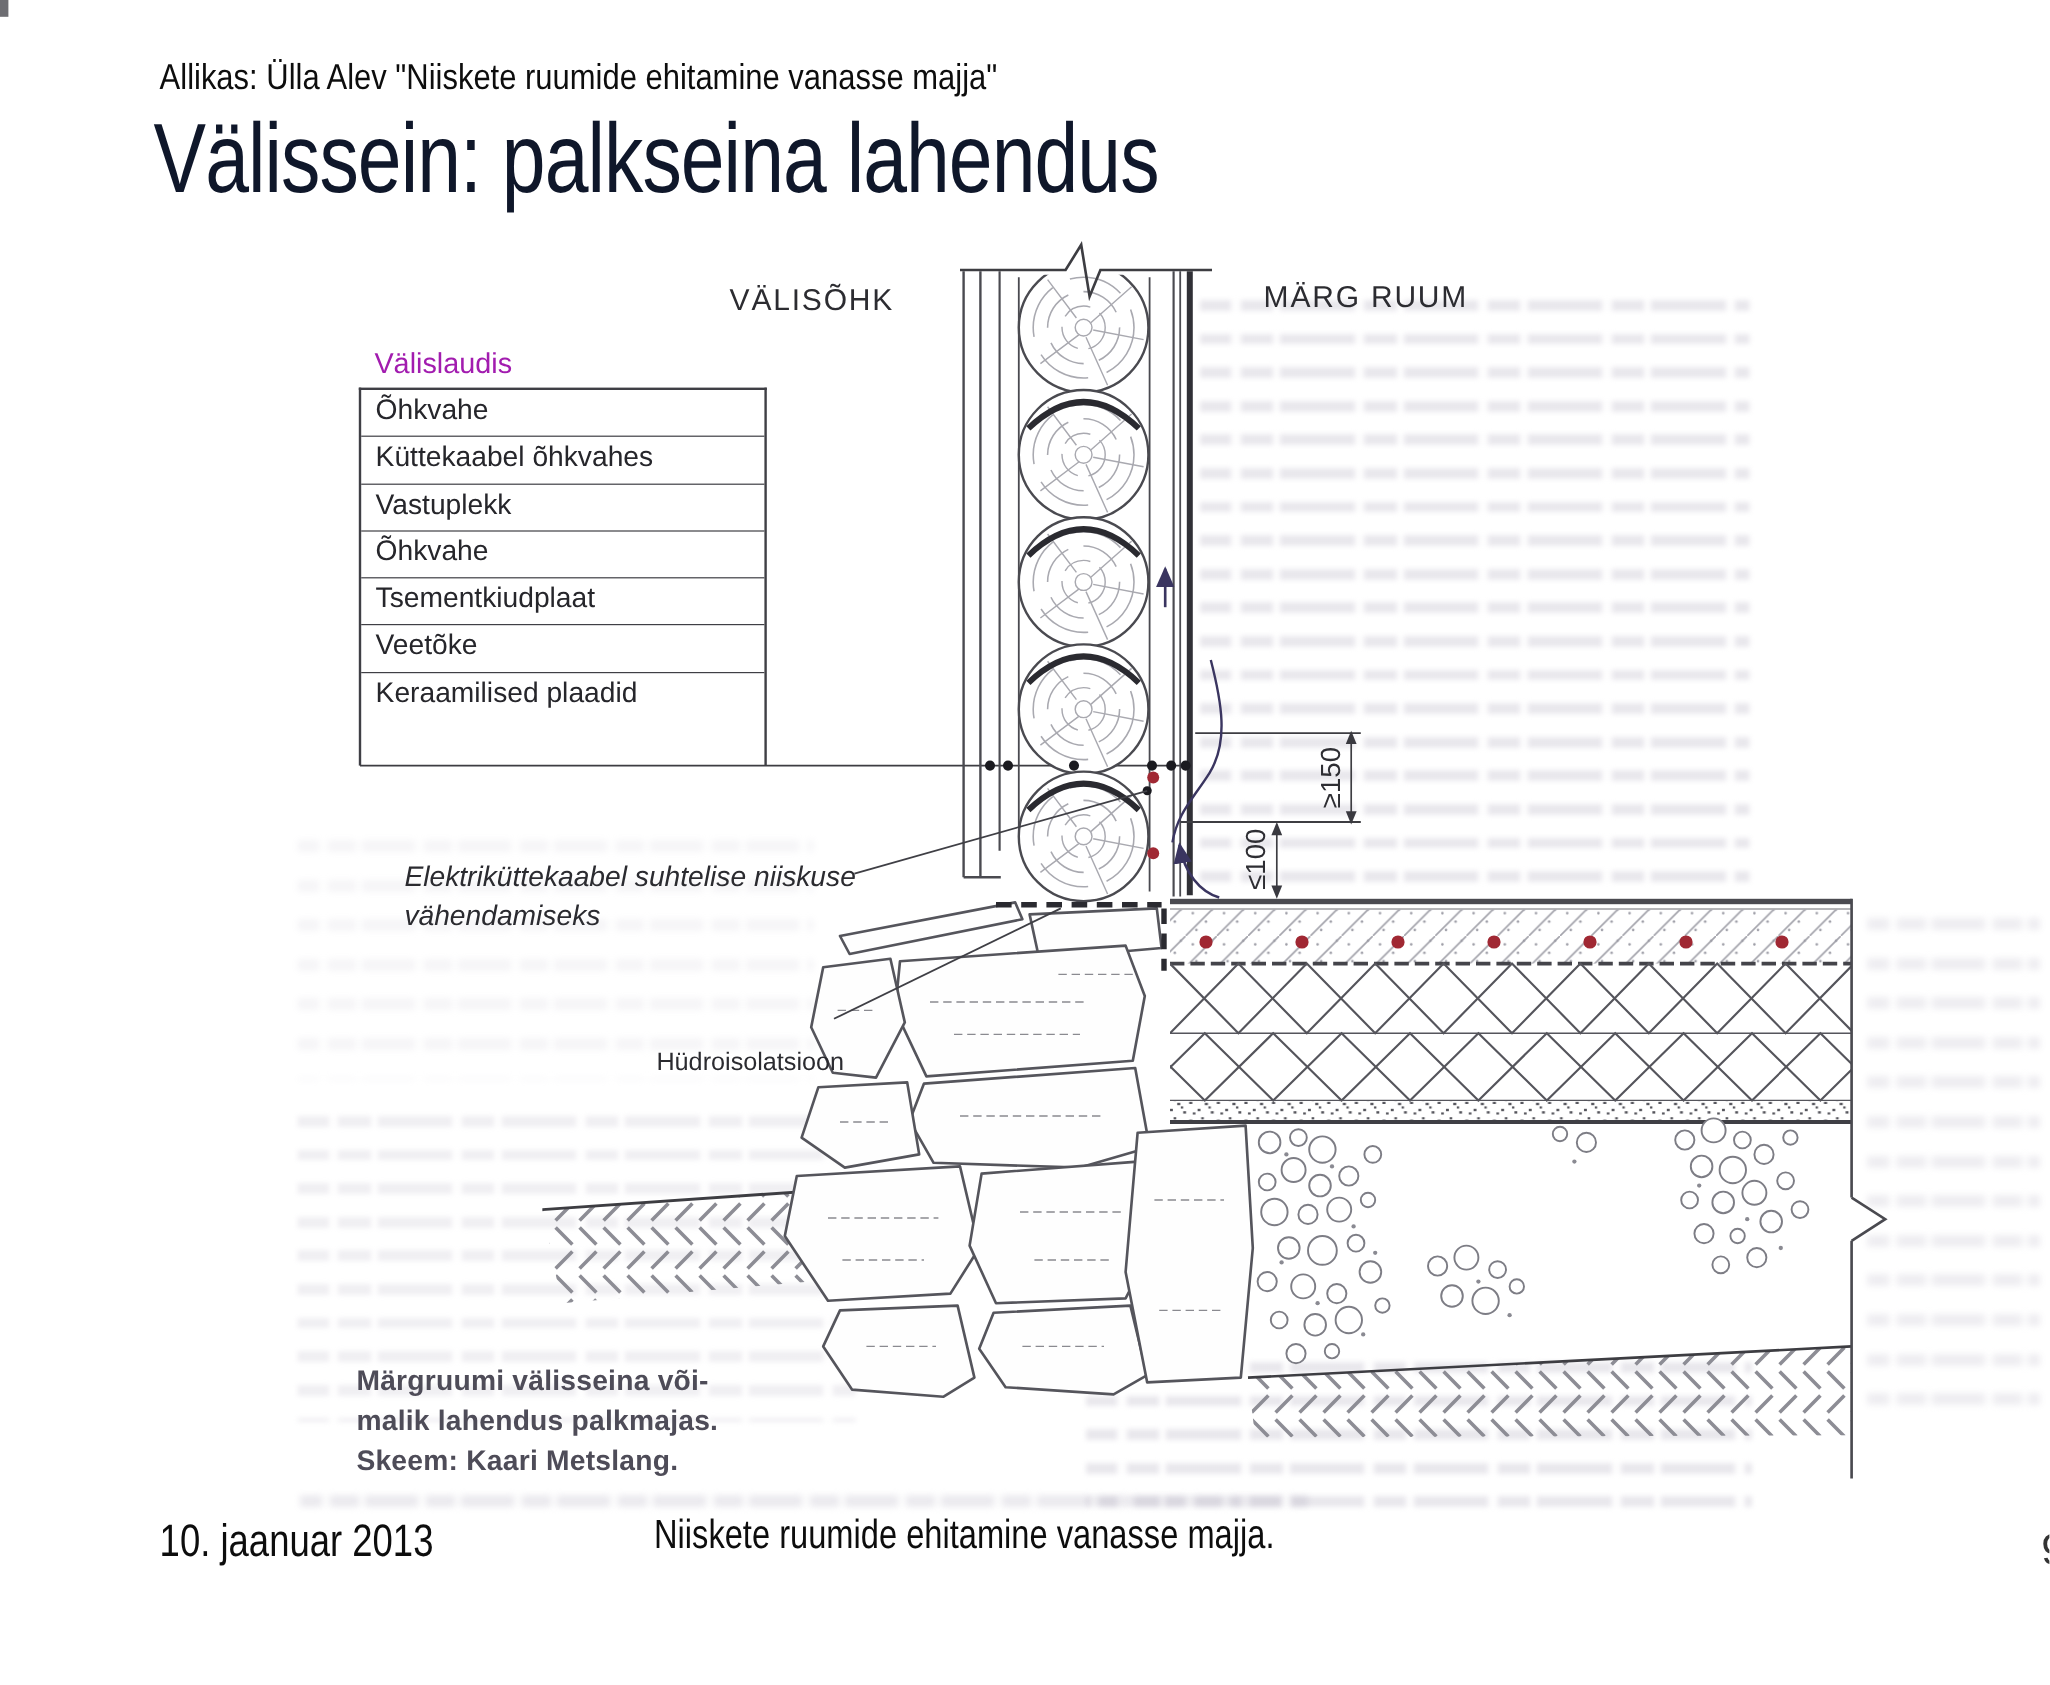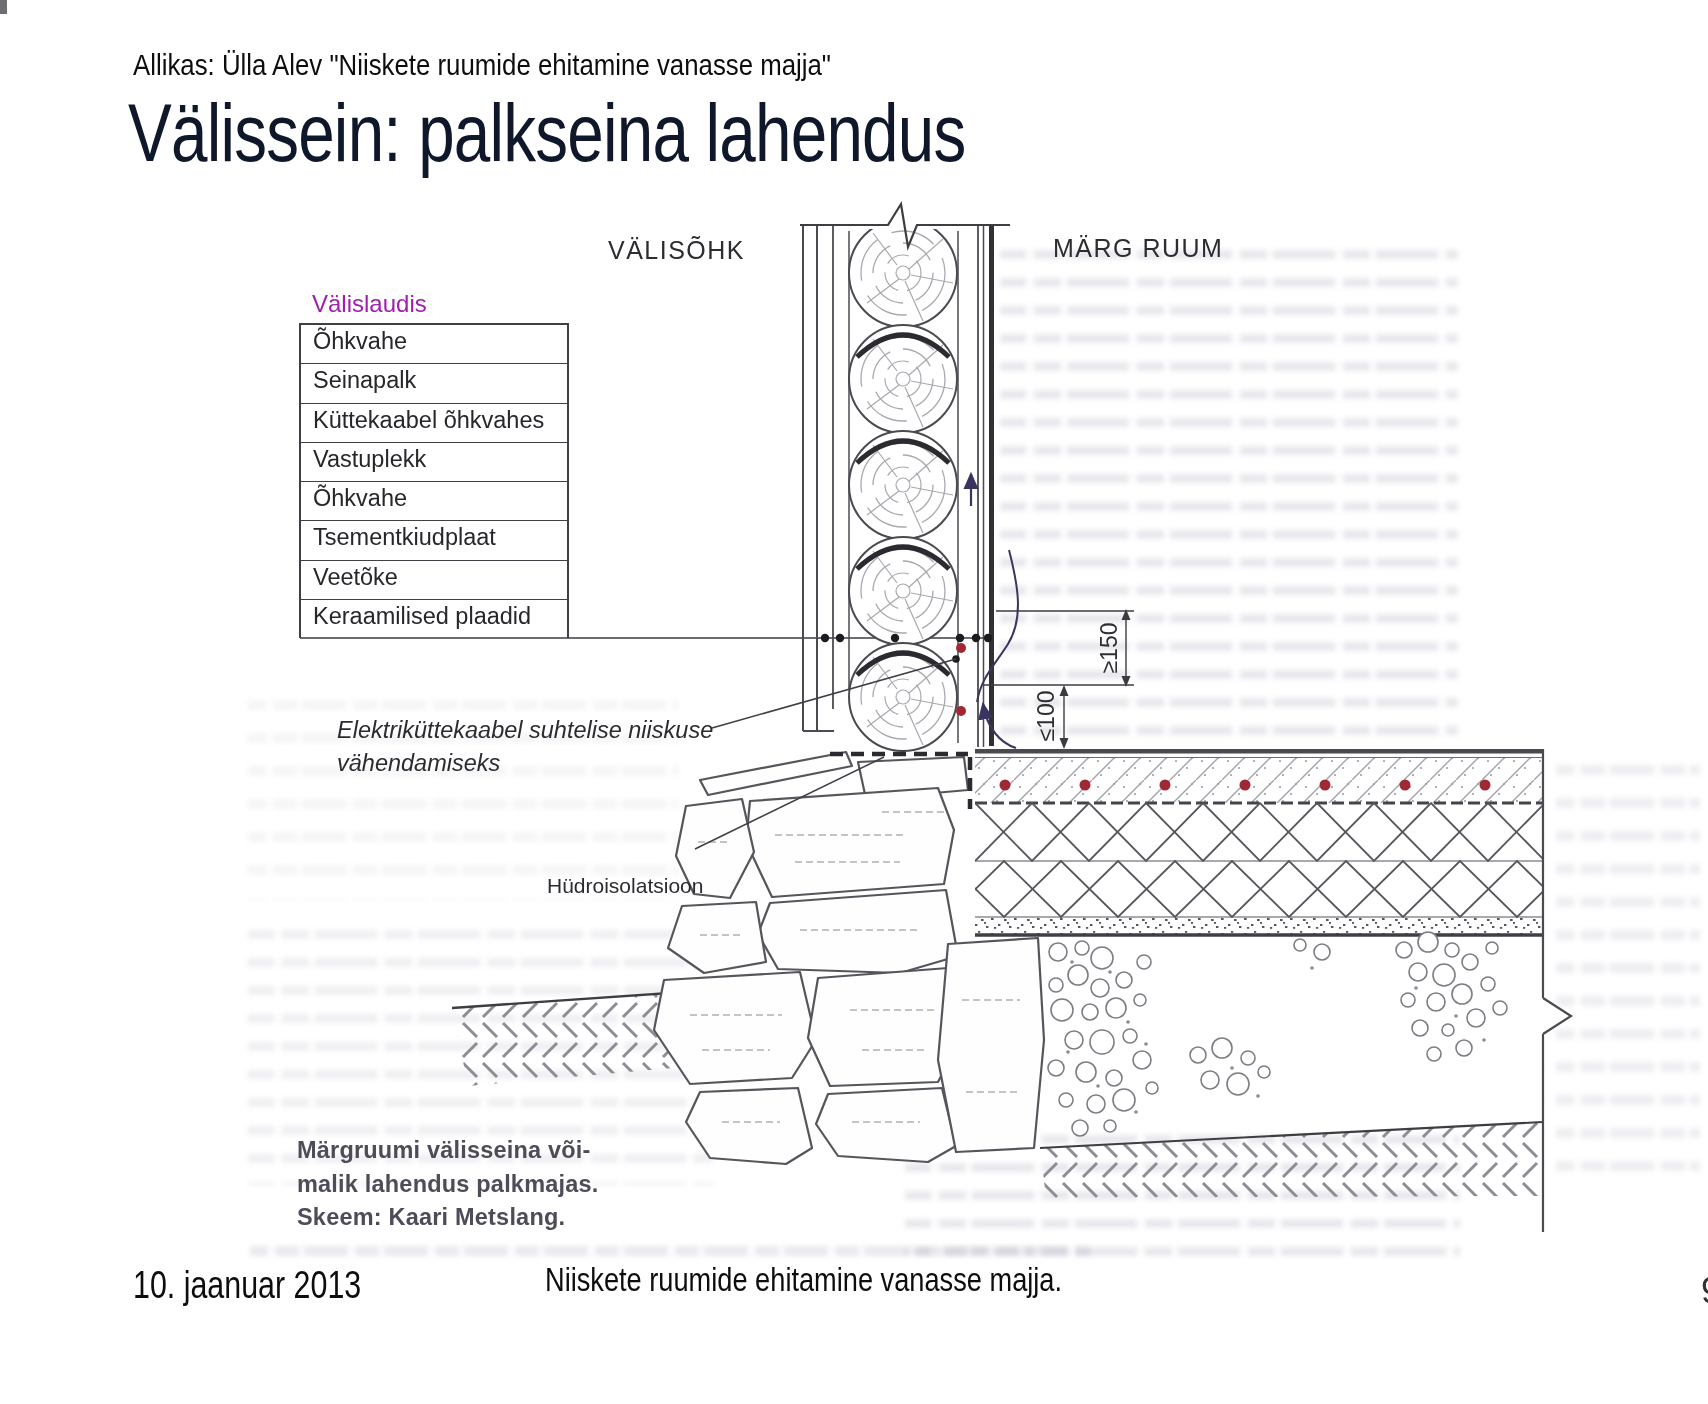--- a/index.html
+++ b/index.html
@@ -11,21 +11,21 @@
   }
   .abs{position:absolute;white-space:nowrap;}
   .cond{display:inline-block;transform:scaleX(.8);transform-origin:left top;}
   .cond86{display:inline-block;transform:scaleX(.86);transform-origin:left top;}
   #sourceLine{left:133px;top:48px;font-size:30px;color:#0d0d0d;}
   #pageTitle{left:128px;top:86px;font-size:82px;color:#0f172a;letter-spacing:-1px;}
   #zoneLeft{left:608px;top:236px;font-size:25px;letter-spacing:1.5px;color:#2c2c31;}
   #zoneRight{left:1053px;top:234px;font-size:25px;letter-spacing:1.5px;color:#2c2c31;}
   #valislaudis{left:312px;top:290px;font-size:24px;color:#a21caf;}
   #layerTable{
-    left:299px;top:323px;width:270px;height:315px;
+    left:299px;top:323px;width:340px;height:315px;
     border-top:2px solid #3f3f45;border-left:2px solid #3f3f45;border-right:2px solid #3f3f45;
     box-sizing:border-box;
   }
   .lrow{height:39.3px;box-sizing:border-box;border-bottom:1.6px solid #3f3f45;
         padding:3px 0 0 12px;font-size:23.5px;color:#26262b;white-space:nowrap;overflow:visible;}
   .lrow:last-child{border-bottom:none;height:41px;}
   #heatLabel{left:337px;top:714px;font-size:23.5px;line-height:33px;color:#2b2b30;font-style:italic;}
   #hydroLabel{left:515px;top:874px;font-size:21px;color:#2b2b30;margin-left:32px;}
   #caption{left:297px;top:1134px;font-size:23.5px;line-height:33.5px;font-weight:bold;
            color:#4e4c58;letter-spacing:.2px;}
@@ -324,21 +324,20 @@
 
 <div class="abs" id="sourceLine"><span class="cond86">Allikas: Ülla Alev "Niiskete ruumide ehitamine vanasse majja"</span></div>
 <div class="abs" id="pageTitle"><span class="cond">Välissein: palkseina lahendus</span></div>
 
 <div class="abs" id="zoneLeft">VÄLISÕHK</div>
 <div class="abs" id="zoneRight">MÄRG RUUM</div>
 
 <div class="abs" id="valislaudis">Välislaudis</div>
 <div class="abs" id="layerTable">
   <div class="lrow"><span>Õhkvahe</span></div>
-  <div class="lrow"><span>Seinapalk</span></div>
   <div class="lrow"><span>Küttekaabel õhkvahes</span></div>
   <div class="lrow"><span>Vastuplekk</span></div>
   <div class="lrow"><span>Õhkvahe</span></div>
   <div class="lrow"><span>Tsementkiudplaat</span></div>
   <div class="lrow"><span>Veetõke</span></div>
   <div class="lrow"><span>Keraamilised plaadid</span></div>
 </div>
 
 <div class="abs" id="heatLabel">
   <div>Elektriküttekaabel suhtelise niiskuse</div>

